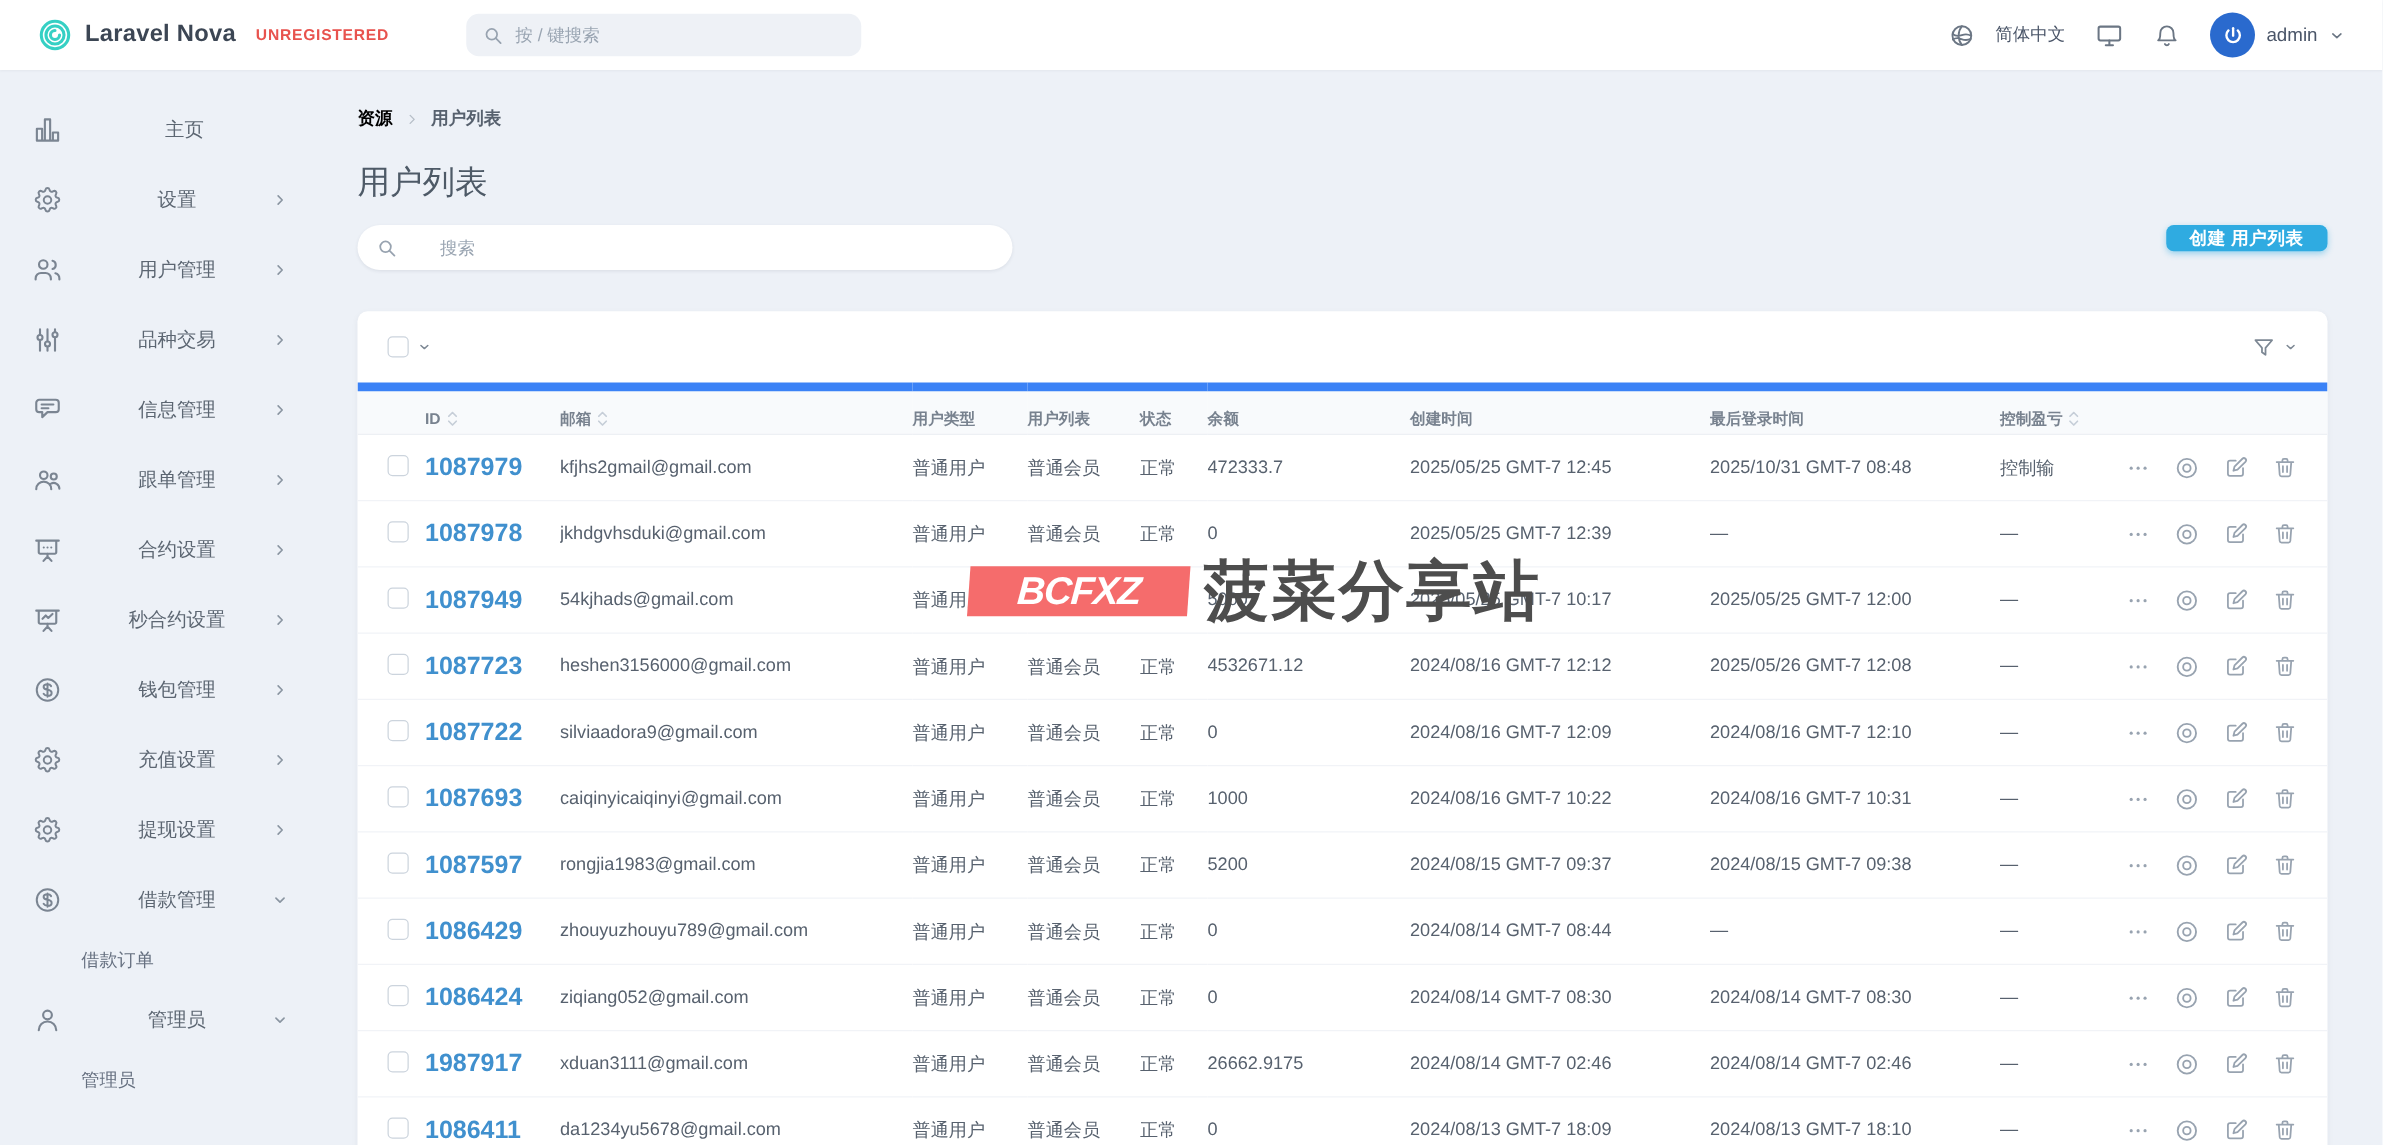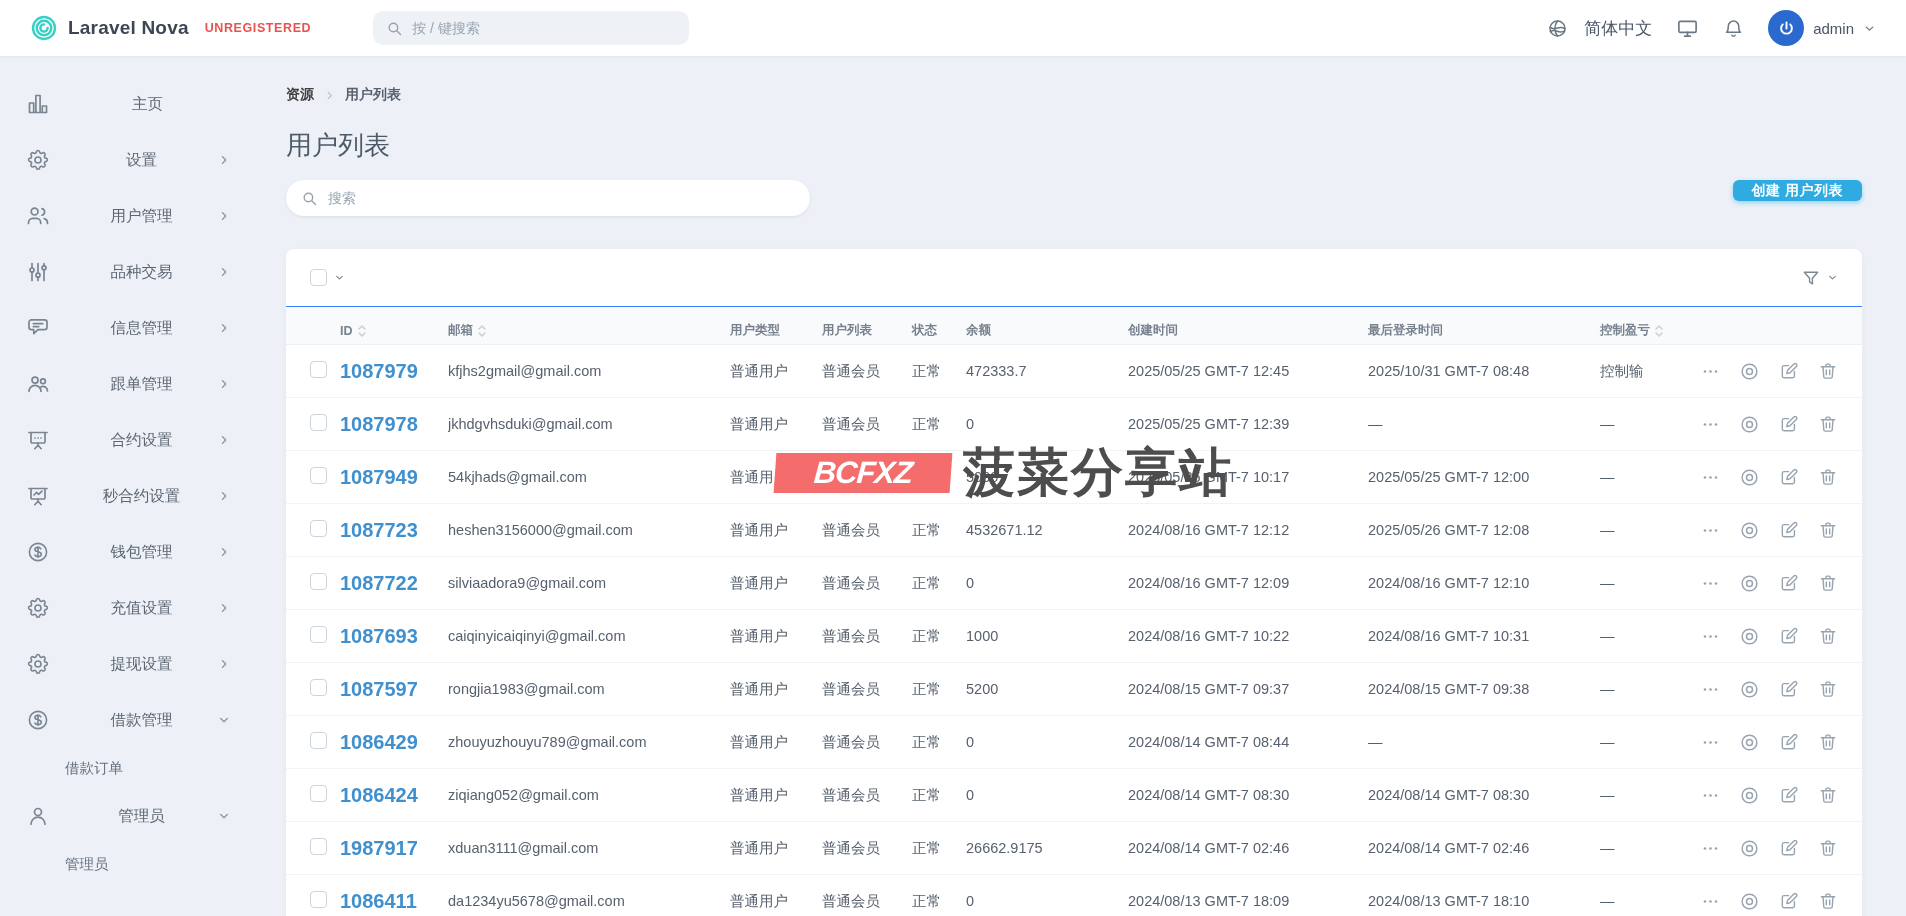--- a/index.html
+++ b/index.html
@@ -14,57 +14,57 @@
   .topbar{position:absolute;top:0;left:0;right:0;height:56px;background:#fff;
     display:flex;align-items:center;padding:0 30px;box-shadow:0 1px 2px rgba(30,40,60,.05);z-index:20;}
   .brand{display:flex;align-items:center;gap:10px;}
   .brand-name{font-size:19px;font-weight:700;color:#3c4654;letter-spacing:.2px;}
   .unreg{margin-left:16px;color:#e8534e;font-size:12.5px;font-weight:700;letter-spacing:.6px;}
   .top-search{margin-left:62px;width:316px;height:34px;background:#eef1f6;border-radius:10px;
     display:flex;align-items:center;gap:9px;padding:0 13px;color:#98a3b0;}
   .top-search input{border:none;outline:none;background:transparent;font-size:14px;color:#57616e;width:100%;font-family:inherit;}
   .top-search input::placeholder{color:#9aa5b2;}
   .top-right{margin-left:auto;display:flex;align-items:center;gap:24px;color:#6b7684;}
-  .lang{display:flex;align-items:center;gap:16px;font-size:17px;color:#4a5568;cursor:pointer;font-family:Liberation Serif, serif;}
+  .lang{display:flex;align-items:center;gap:16px;font-size:14px;color:#4a5568;cursor:pointer;font-family:Liberation Serif, serif;}
   .avatar{width:36px;height:36px;border-radius:50%;background:#2a6ace;display:flex;align-items:center;justify-content:center;}
   .userbox{display:flex;align-items:center;gap:9px;}
   .username{font-size:15px;color:#4a5568;}
 
   
   .sidebar{position:absolute;top:56px;left:0;width:256px;bottom:0;padding-top:20px;z-index:10;}
   .side-item{display:flex;align-items:center;height:56px;padding:0 26px;color:#5c6672;font-size:15.5px;cursor:pointer;text-align:center;}
   .s-icon{width:24px;height:24px;margin-right:15px;color:#7b8592;flex:0 0 auto;}
   .s-label{flex:1 1 auto;}
   .s-chev{color:#8a95a1;flex:0 0 auto;}
   .side-sub{height:40px;display:flex;align-items:center;padding:0 26px 0 65px;font-size:14.5px;color:#667080;cursor:pointer;}
 
   
   .main{position:absolute;left:256px;top:56px;right:0;bottom:0;padding:30px 44px 0 30px;}
   .breadcrumb{display:flex;align-items:center;gap:10px;font-size:14px;}
-  .bc-root{color:#404040;font-weight:700;cursor:pointer;}
+  .bc-root{color:#000000;font-weight:700;cursor:pointer;}
   .bc-sep{color:#b6bec7;}
   .bc-cur{color:#57616e;font-weight:700;}
   .page-title{margin-top:24px;font-size:26px;font-weight:400;color:#4e5a67;}
   .search-row{margin-top:17px;position:relative;height:36px;}
   .res-search{width:524px;height:36px;background:#fff;border-radius:18px;display:flex;align-items:center;
     gap:10px;padding:0 15px;box-shadow:0 1px 3px rgba(31,45,61,.09);color:#98a3b0;}
-  .res-search input{border:none;outline:none;background:transparent;font-size:14px;width:100%;color:#57616e;font-family:inherit;}
+  .res-search input{border:none;outline:none;background:transparent;font-size:14px;width:100%;color:#57616e;font-family:inherit;margin-left:24px;}
   .res-search input::placeholder{color:#9aa5b2;}
   .create-btn{position:absolute;right:0;top:0;height:21px;padding:0 19px;border:none;border-radius:6px;
     background:#2fabe1;color:#fff;font-size:14px;font-weight:700;cursor:pointer;font-family:inherit;
     box-shadow:0 2px 5px rgba(47,171,225,.45);letter-spacing:.5px;}
 
   
   .card{margin-top:33px;background:#fff;border-radius:8px;box-shadow:0 2px 5px rgba(31,45,61,.05);overflow:hidden;}
   .card-toolbar{height:57px;display:flex;align-items:center;padding:0 24px;}
   .select-all{display:flex;align-items:center;gap:7px;cursor:pointer;}
   .cb{width:17px;height:17px;border:1px solid #ccd4dd;border-radius:4px;background:#fff;display:inline-block;cursor:pointer;}
   .filterbox{margin-left:auto;display:flex;align-items:center;gap:6px;color:#7d8894;cursor:pointer;}
   table{width:100%;border-collapse:collapse;table-layout:fixed;}
-  thead th{height:38px;background:#f8fafc;border-top:1px solid #3b82f6;border-bottom:1px solid #edf0f4;
+  thead th{height:38px;background:#f8fafc;border-top:7px solid #3b82f6;border-bottom:1px solid #edf0f4;
     font-size:12.5px;color:#78828f;font-weight:700;text-align:left;padding:10px 8px 0 0;}
   thead th .th-in{display:flex;align-items:center;gap:5px;}
   .sort{display:flex;flex-direction:column;gap:2px;color:#c6ced8;}
   tbody td{height:53px;border-top:1px solid #f1f3f7;font-size:14.5px;color:#57616e;padding:0 8px 0 0;
     overflow:hidden;white-space:nowrap;}
   tbody tr:first-child td{border-top:none;}
   .c-cb{padding-left:24px !important;}
   .c-id a{color:#4090ce;font-weight:700;font-size:20px;cursor:pointer;text-decoration:none;}
   .c-act{padding-right:24px !important;}
   .act-wrap{display:flex;align-items:center;justify-content:flex-end;gap:19px;color:#98a3b0;}

